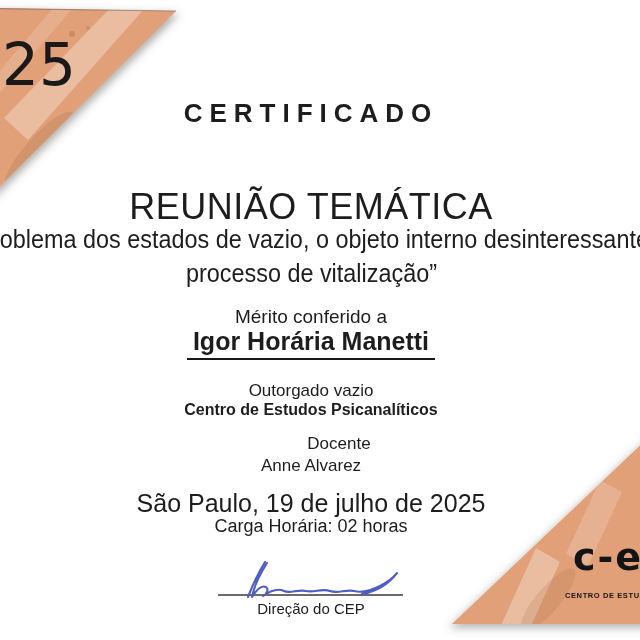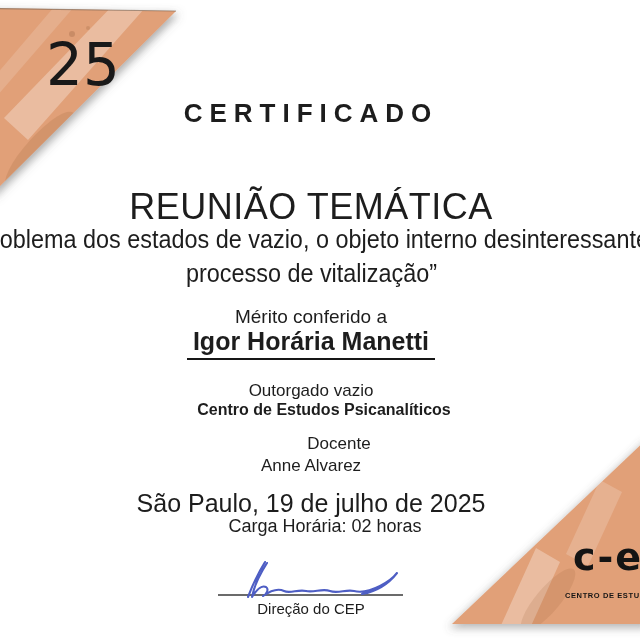--- a/index.html
+++ b/index.html
@@ -12,28 +12,28 @@
   .title{top:98px;font-size:26px;font-weight:bold;letter-spacing:7px;}
   .subtitle{top:160px;font-size:36px;font-weight:normal;letter-spacing:0.5px;margin-top:26px;}
   .quote1{position:absolute;top:224px;left:-8px;font-size:26px;white-space:nowrap;
           transform:scaleX(0.9);transform-origin:left center;}
   .quote2{top:258px;font-size:26px;}
   .quote2 .squeeze{display:inline-block;transform:scaleX(0.9);transform-origin:center;}
   .merit{top:306px;font-size:19px;}
   .recipient{top:327px;font-size:25px;font-weight:bold;}
   .recipient span{display:inline-block;border-bottom:2.5px solid #161616;padding:0 6px 2px;}
   .granted{top:381px;font-size:17px;}
-  .org{top:401px;font-size:16px;font-weight:bold;padding-left:13px;}
+  .org{top:401px;font-size:16px;font-weight:bold;}
   .lect-label{top:434px;font-size:17px;margin-left:28px;}
   .lect-name{top:456px;font-size:17px;}
   .placedate{top:489px;font-size:25px;}
-  .workload{top:516px;font-size:18px;padding-left:14px;}
+  .workload{top:516px;font-size:18px;}
   .sig-caption{top:600px;font-size:15px;}
   .year{top:36px;left:2px;font-family:"DejaVu Sans",sans-serif;font-size:58px;
-        line-height:1;color:#191919;font-weight:normal;margin-left:44px;}
+        line-height:1;color:#191919;font-weight:normal;}
   .cep-logo{top:538px;left:573px;font-family:"DejaVu Sans",sans-serif;font-size:38px;
             font-weight:bold;letter-spacing:2px;color:#141414;line-height:1;white-space:nowrap;}
   .cep-caption{top:591px;left:565px;font-size:7.5px;font-weight:bold;letter-spacing:0.6px;
                color:#151515;white-space:nowrap;}
 </style>
 </head>
 <body>
 
 <div id="page">
 

